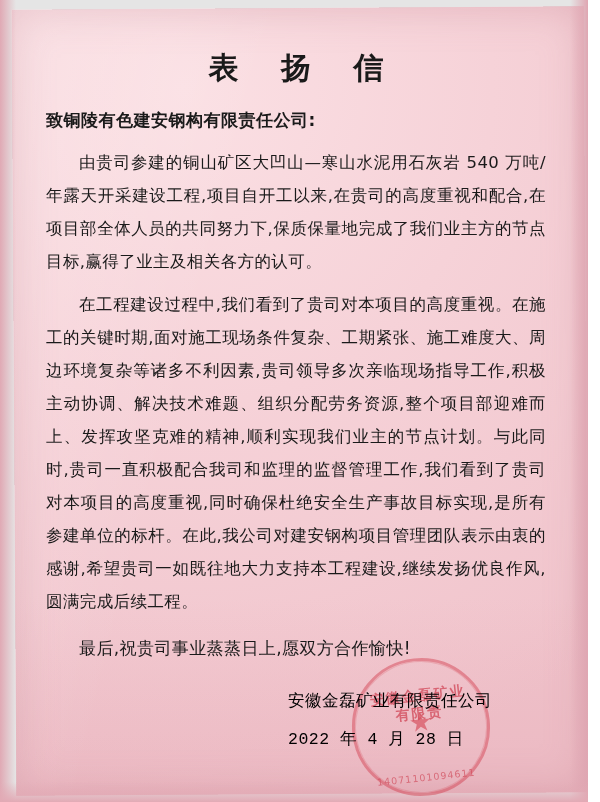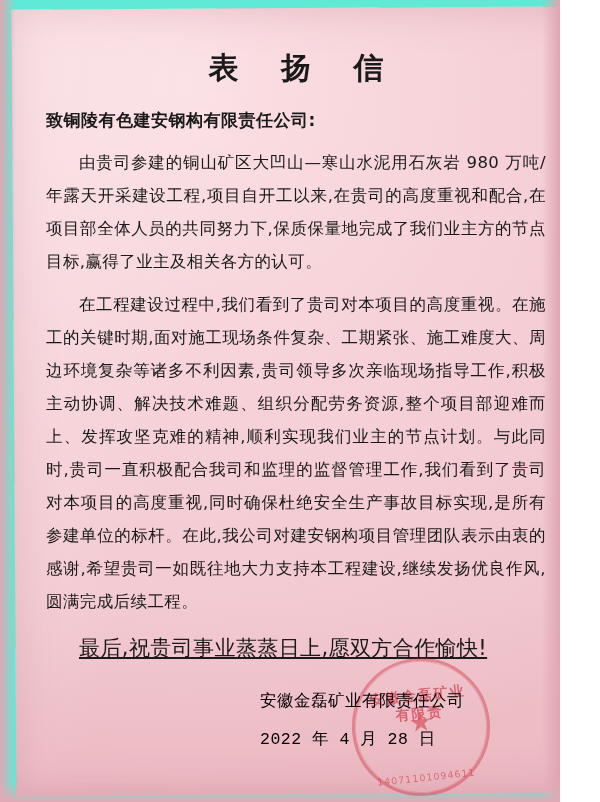--- a/index.html
+++ b/index.html
@@ -5,22 +5,23 @@
   html, body {
     margin: 0;
     padding: 0;
     background: #ffffff;
   }
   #page {
     position: relative;
     width: 560px;
     height: 802px;
     overflow: hidden;
-    background: #5eead4;
+    background: #e5e5e5;
     font-family: "DejaVu Sans", "Liberation Sans", sans-serif;
+    padding-left: 28px;
   }
   
   .paper {
     position: absolute;
     left: 14px;
     top: 8px;
     width: 572px;
     height: 786px;
     background:
       radial-gradient(120% 90% at 30% 10%, #fbe0e4 0%, #f6d2d8 45%, #f0c3cb 100%);
@@ -77,26 +78,25 @@
   .para {
     font-size: 16.5px;
     line-height: 33px;
     text-align: justify;
     text-justify: inter-ideograph;
     margin: 0 0 10px 0;
     text-indent: 33px;
     letter-spacing: 0.4px;
   }
   .closing {
-    font-size: 21px;
+    font-size: 17px;
     line-height: 33px;
     text-indent: 33px;
     margin: 14px 0 0 0;
     letter-spacing: 0.4px;
-    text-decoration: underline;
   }
   .signature-block {
     position: absolute;
     right: 40px;
     bottom: 52px;
     width: 260px;
     text-align: left;
     font-family: Liberation Mono, monospace;
   }
   .sign-company {
@@ -156,21 +156,21 @@
 
 <div id="page">
   <div class="paper"></div>
   <div class="edge-left"></div>
   <div class="edge-right"></div>
   <div class="edge-bottom"></div>
 
   <div class="content">
     <div class="doc-title">表 扬 信</div>
     <div class="salutation">致铜陵有色建安钢构有限责任公司:</div>
-    <p class="para">由贵司参建的铜山矿区大凹山—寒山水泥用石灰岩 980 万吨/年露天开采建设工程,项目自开工以来,在贵司的高度重视和配合,在项目部全体人员的共同努力下,保质保量地完成了我们业主方的节点目标,赢得了业主及相关各方的认可。</p>
+    <p class="para">由贵司参建的铜山矿区大凹山—寒山水泥用石灰岩 540 万吨/年露天开采建设工程,项目自开工以来,在贵司的高度重视和配合,在项目部全体人员的共同努力下,保质保量地完成了我们业主方的节点目标,赢得了业主及相关各方的认可。</p>
     <p class="para">在工程建设过程中,我们看到了贵司对本项目的高度重视。在施工的关键时期,面对施工现场条件复杂、工期紧张、施工难度大、周边环境复杂等诸多不利因素,贵司领导多次亲临现场指导工作,积极主动协调、解决技术难题、组织分配劳务资源,整个项目部迎难而上、发挥攻坚克难的精神,顺利实现我们业主的节点计划。与此同时,贵司一直积极配合我司和监理的监督管理工作,我们看到了贵司对本项目的高度重视,同时确保杜绝安全生产事故目标实现,是所有参建单位的标杆。在此,我公司对建安钢构项目管理团队表示由衷的感谢,希望贵司一如既往地大力支持本工程建设,继续发扬优良作风,圆满完成后续工程。</p>
     <p class="closing">最后,祝贵司事业蒸蒸日上,愿双方合作愉快!</p>
   </div>
 
   <div class="seal">
     <div class="seal-arc-top">安徽金磊矿业有限责</div>
     <div class="seal-star">★</div>
     <div class="seal-bottom">14071101094611</div>
   </div>
 

